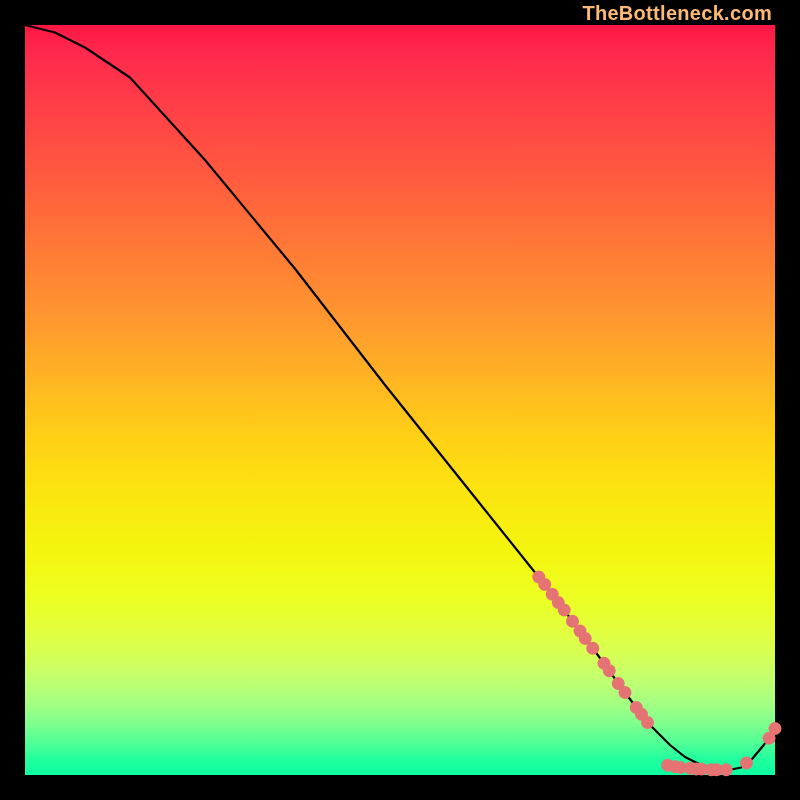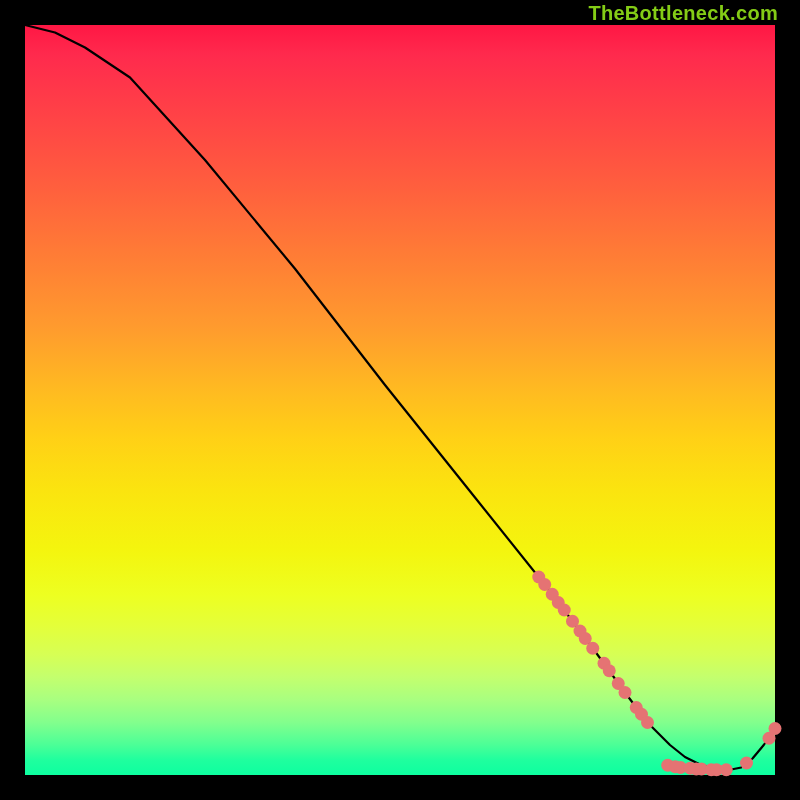--- a/index.html
+++ b/index.html
@@ -49,25 +49,25 @@
     position: absolute;
     left: 25px;
     top: 25px;
     width: 750px;
     height: 750px;
     overflow: visible;
   }
   .watermark {
     position: absolute;
     top: 2px;
-    right: 22px;
+    right: 28px;
     font-family: Arial, Helvetica, sans-serif;
     font-size: 20px;
     font-weight: 600;
-    color: #84cc16;
+    color: #fdba74;
     letter-spacing: 0.3px;
   }
 </style>
 </head>
 <body>
 
 <div class="wrap">
   <div class="plot"></div>
 
   <svg class="overlay" viewBox="0 0 750 750" preserveAspectRatio="none">

